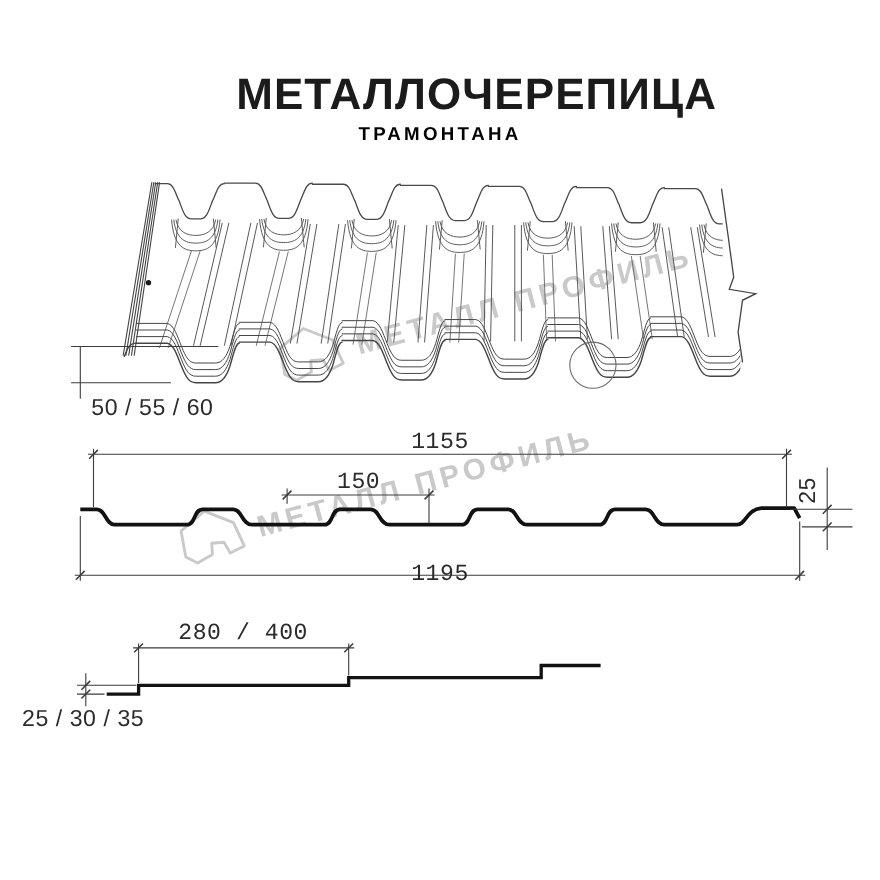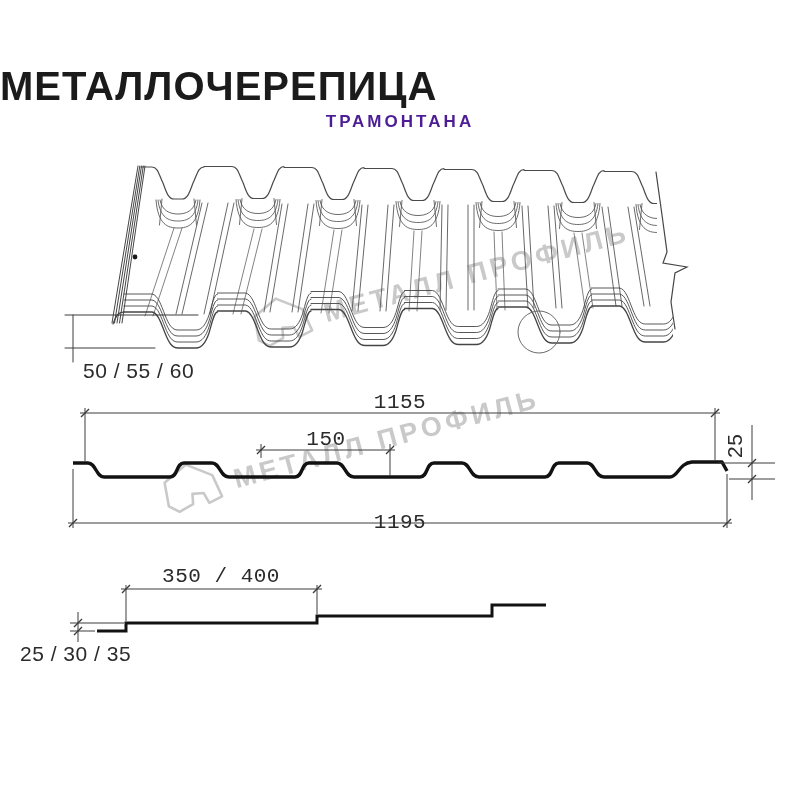--- a/index.html
+++ b/index.html
@@ -1,22 +1,22 @@
 <!DOCTYPE html>
 <html><head>
 <meta charset="utf-8">
 <style>
   html,body{margin:0;padding:0;background:#ffffff;}
   .page{position:relative;width:800px;height:800px;background:#fff;overflow:hidden;
         font-family:"Liberation Sans", sans-serif;}
   .abs{position:absolute;text-align:center;}
-  .title{left:0;top:64px;width:652px;text-align:left;
+  .title{left:0;top:64px;width:652px;text-align:right;
          font-size:40px;font-weight:700;letter-spacing:1px;color:#1b1b1b;}
   .subtitle{left:0;top:112px;width:800px;text-align:center;
-         font-size:17px;font-weight:600;letter-spacing:3px;color:#4c1d95;}
+         font-size:17px;font-weight:600;letter-spacing:3px;color:#000000;}
   .dim{font-size:21px;font-weight:400;color:#2b2b2b;letter-spacing:0.5px;white-space:nowrap;}
   .ctr{transform:translateX(-50%);font-family:Liberation Mono, monospace;}
   .rot{transform-origin:0 0;transform:rotate(-90deg);}
   svg{position:absolute;left:0;top:0;}
   svg *{vector-effect:none;}
 </style>
 </head>
 <body>
 
 <div class="page">
@@ -146,15 +146,15 @@
   <div class="abs title">МЕТАЛЛОЧЕРЕПИЦА</div>
   <div class="abs subtitle">ТРАМОНТАНА</div>
 
   <div class="abs dim" style="left:83px;top:359px;">50 / 55 / 60</div>
 
   <div class="abs dim ctr" style="left:400px;top:391px;">1155</div>
   <div class="abs dim ctr" style="left:326px;top:428px;">150</div>
   <div class="abs dim rot" style="left:723px;top:458px;">25</div>
   <div class="abs dim ctr" style="left:400px;top:511px;">1195</div>
 
-  <div class="abs dim ctr" style="left:221px;top:565px;">350 / 400</div>
+  <div class="abs dim ctr" style="left:221px;top:565px;">280 / 400</div>
   <div class="abs dim" style="left:20px;top:642px;">25 / 30 / 35</div>
 </div>
 
 </body></html>

